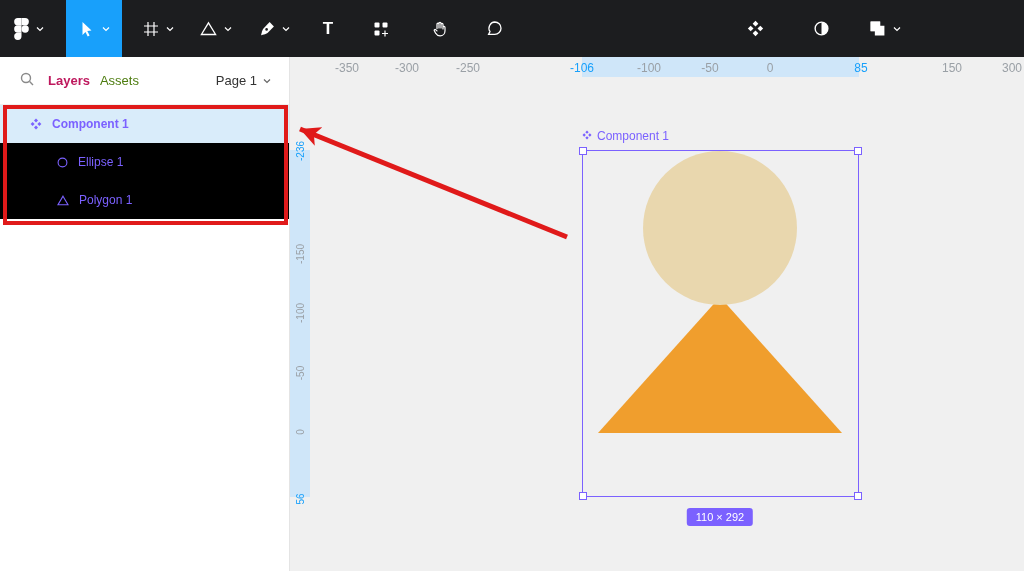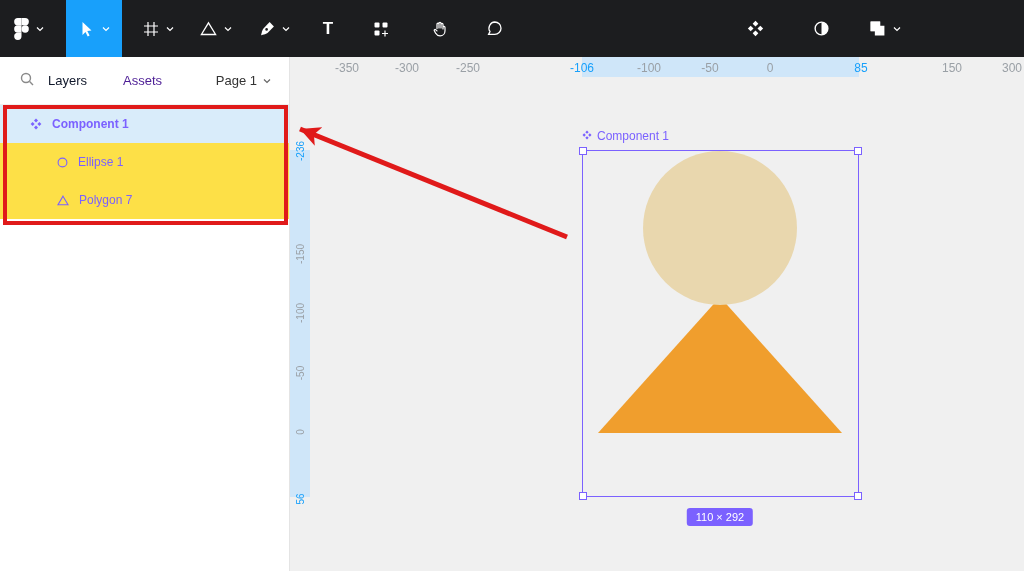--- a/index.html
+++ b/index.html
@@ -18,26 +18,26 @@
   .tbtn.selected { background:#18a0fb; }
   .tbtn svg { display:block; }
   .tglyph { color:#fff; font-size:17px; font-weight:700; }
 
   
   .sidebar {
     position:absolute; left:0; top:57px; width:290px; bottom:0;
     background:#fff; z-index:20; border-right:1px solid #e4e4e4;
   }
   .panel-tabs { height:48px; display:flex; align-items:center; padding:0 18px 0 20px; border-bottom:1px solid #f0f0f0; }
-  .tab { font-size:13px; color:#4c1d95; margin-left:36px; }
-  .tab.active { color:#0f172a; font-weight:400; margin-left:14px; }
+  .tab { font-size:13px; color:#4d7c0f; margin-left:10px; }
+  .tab.active { color:#be185d; font-weight:700; margin-left:14px; }
   .page-sel { margin-left:auto; font-size:13px; color:#333; display:flex; align-items:center; gap:6px; }
 
   .layer-row { height:38px; display:flex; align-items:center; padding-left:30px; gap:10px; font-size:12px; }
-  .layer-row.child { padding-left:57px; background:#fde047; }
+  .layer-row.child { padding-left:57px; background:#000000; }
   .layer-row.selected { background:#d9ecfa; }
   .lname { color:#7b61ff; }
   .layer-row.selected .lname { font-weight:600; }
   .licon { display:flex; align-items:center; }
 
   
   .canvas { position:absolute; left:290px; top:57px; width:734px; height:514px; background:#f0f0f0; overflow:hidden; }
   .hband { position:absolute; left:292px; top:0; width:277px; height:20px; background:#cfe6f9; }
   .vband { position:absolute; left:0; top:93px; width:20px; height:347px; background:#cfe6f9; }
   .hlbl { position:absolute; top:4px; font-size:12px; color:#9aa0a6; transform:translateX(-50%); white-space:nowrap; }
@@ -244,21 +244,21 @@
     </span>
     <span class="lname">Ellipse 1</span>
   </div>
 
   <div class="layer-row child">
     <span class="licon">
       <svg width="12" height="11" viewBox="0 0 12 11">
           <path d="M6 1.2 11 9.8H1Z" fill="none" stroke="#7b61ff" stroke-width="1.1"></path>
         </svg>
     </span>
-    <span class="lname">Polygon 7</span>
+    <span class="lname">Polygon 1</span>
   </div>
 </aside>
 
 <main class="canvas">
 
   <div class="hband"></div>
   <div class="vband"></div>
 
   <div>
     <span class="hlbl" style="left:57px">-350</span>

